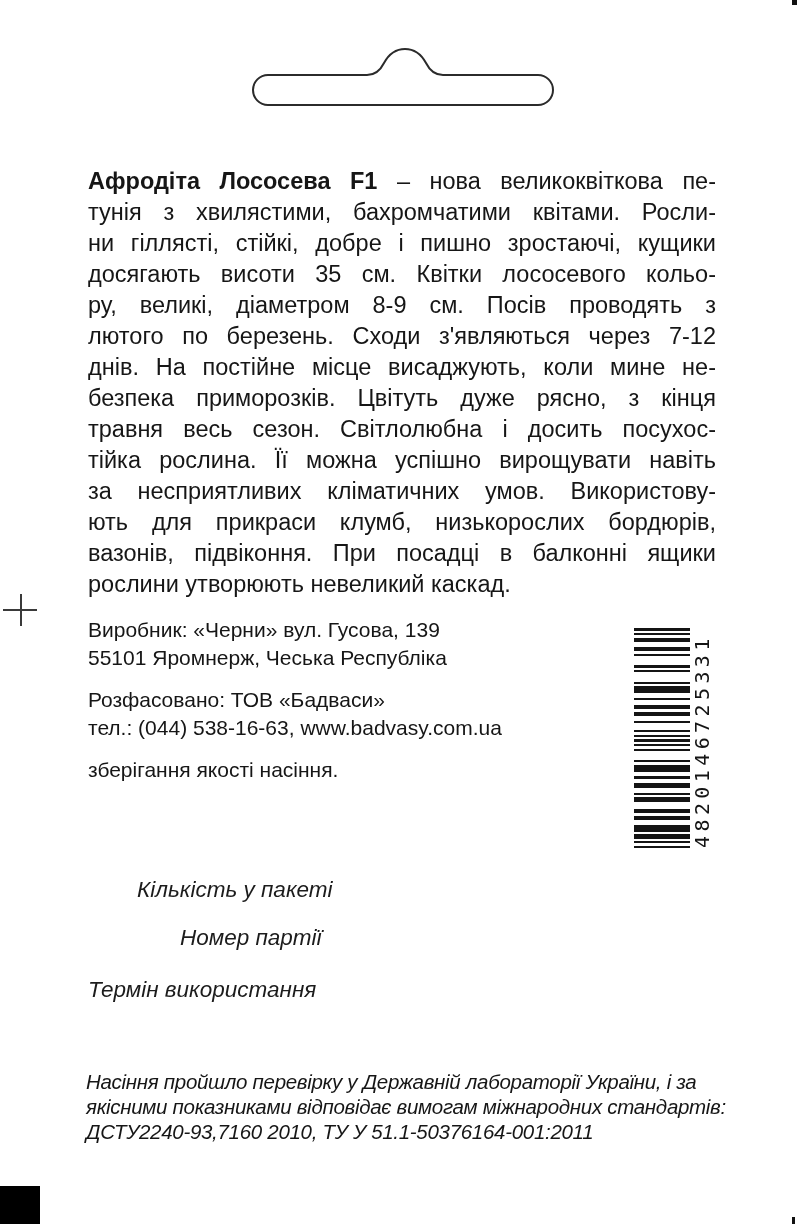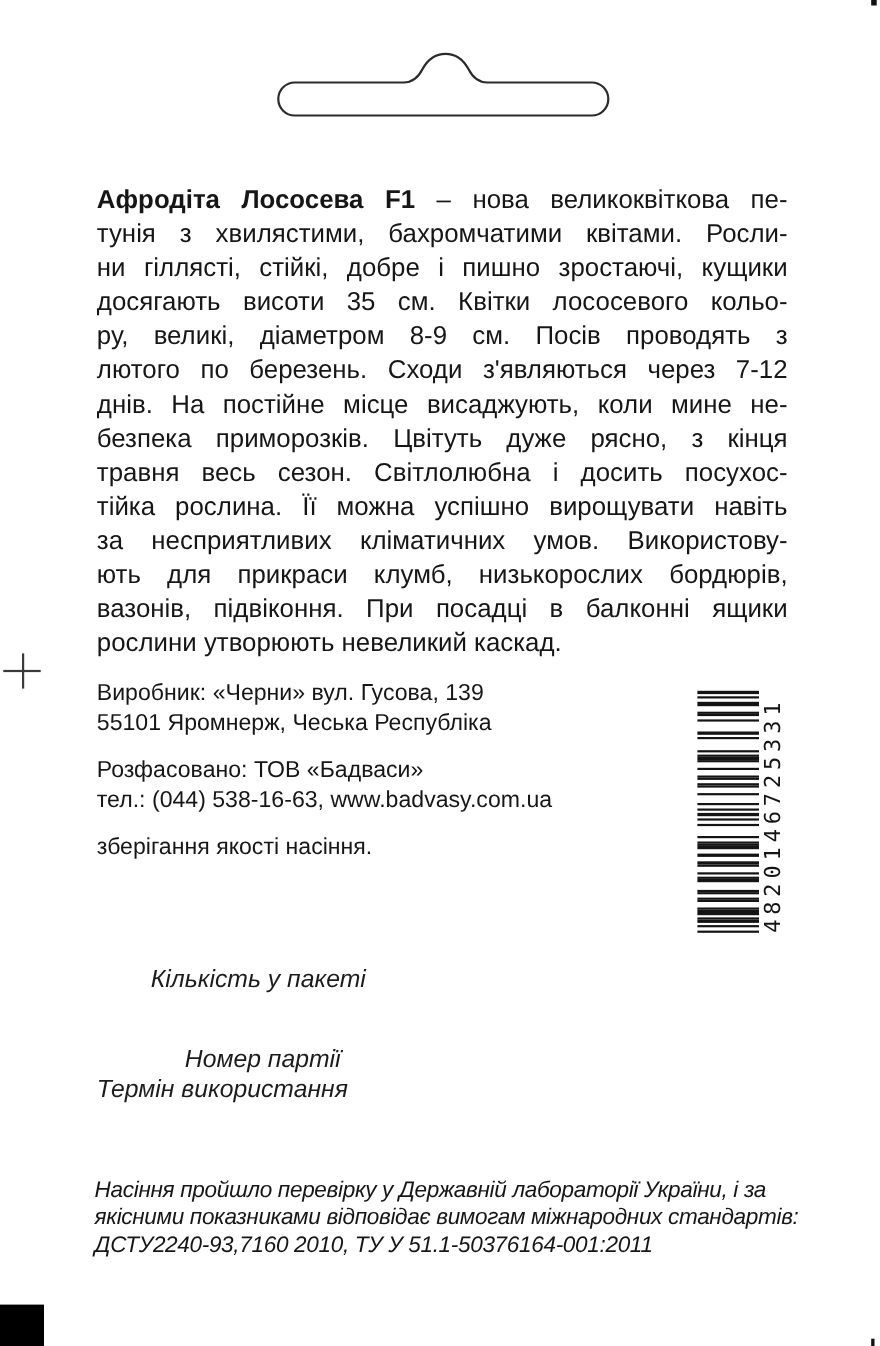--- a/index.html
+++ b/index.html
@@ -36,21 +36,21 @@
   .barcode-number {
     position:absolute; left:690px; top:848px; width:220px; height:24px;
     transform:rotate(-90deg); transform-origin:0 0;
     font-family:"DejaVu Sans Mono", monospace; font-size:20px;
     letter-spacing:4.4px; white-space:nowrap; color:#141414;
   }
 
   
   .field { position:absolute; font-style:italic; font-size:22.5px; color:#1c1c1c; }
   .field-qty   { left:120px; top:877px;margin-left:17px; }
-  .field-batch { left:168px; top:925px;margin-top:25px; }
+  .field-batch { left:180px; top:925px; }
   .field-term  { left:88px;  top:977px; }
 
   
   .cert { position:absolute; left:86px; top:1069px; width:644px;
           font-size:20.5px; line-height:25px; letter-spacing:-0.3px;font-style:italic; }
 
   
   .mark-tr { position:absolute; left:792px; top:0;      width:5px;  height:5px;  background:#111; }
   .mark-br { position:absolute; left:792px; top:1217px; width:3px;  height:7px;  background:#111; }
   .mark-bl { position:absolute; left:0;     top:1186px; width:40px; height:38px; background:#000; }

